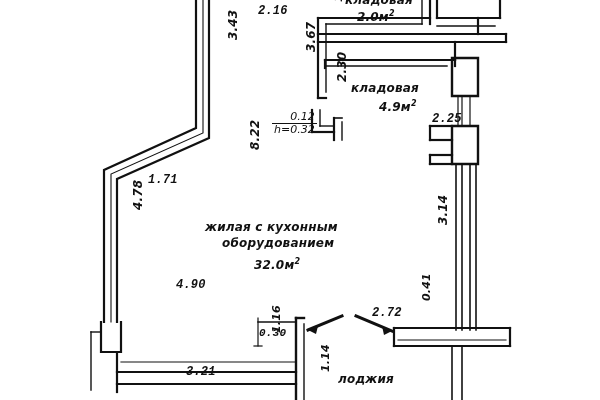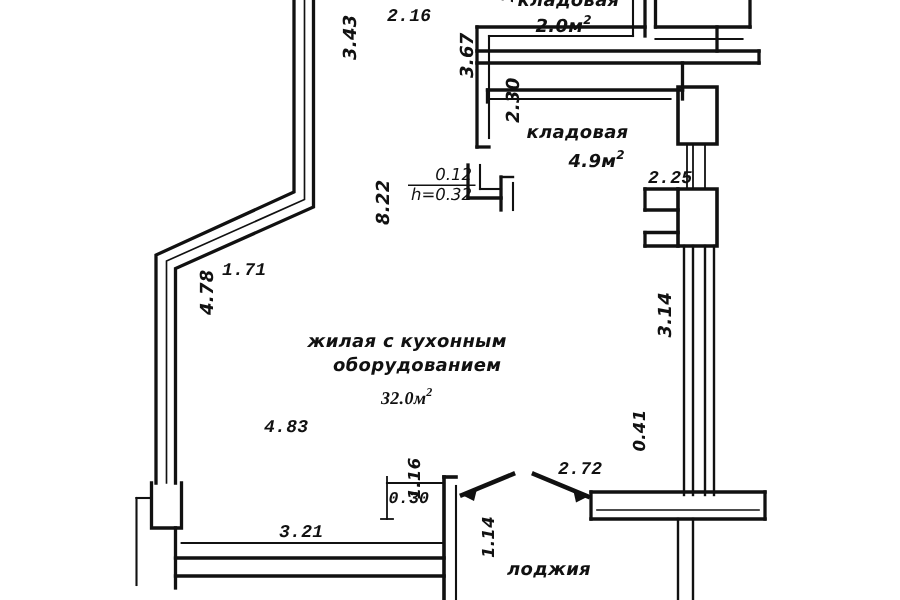--- a/index.html
+++ b/index.html
@@ -173,27 +173,27 @@
   <div class="lbl dim" style="left:148px;top:128px;margin-top:46px;">1.71</div>
 
   <div class="lbl dim-v" style="left:249px;top:150px;">8.22</div>
 
   <div class="lbl dim-v" style="left:132px;top:210px;">4.78</div>
 
   <div class="lbl dim-v" style="left:437px;top:225px;">3.14</div>
 
   <div class="lbl room-name" style="left:222px;top:237px;">оборудованием</div>
   <div class="lbl room-name" style="left:205px;top:221px;">жилая с кухонным</div>
-  <div class="lbl room-area" style="left:254px;top:258px;font-family:Liberation Serif, serif;">
+  <div class="lbl room-area" style="left:254px;top:258px;">
     <span>32.0м</span><span class="sup">2</span>
   </div>
 
-  <div class="lbl dim" style="left:176px;top:279px;">4.83</div>
-
-  <div class="lbl dim" style="left:186px;top:349px;">3.21</div>
+  <div class="lbl dim" style="left:176px;top:279px;">4.90</div>
+
+  <div class="lbl dim" style="left:186px;top:366px;">3.21</div>
 
   <div class="lbl dim" style="left:259px;top:327px;font-size:11px;">0.30</div>
 
   <div class="lbl dim-v" style="left:271px;top:333px;font-size:11px;">1.16</div>
 
   <div class="lbl dim" style="left:372px;top:307px;text-align:center;">2.72</div>
 
   <div class="lbl dim-v" style="left:421px;top:301px;font-size:11px;">0.41</div>
 
   <div class="lbl dim-v" style="left:320px;top:372px;font-size:11px;">1.14</div>

